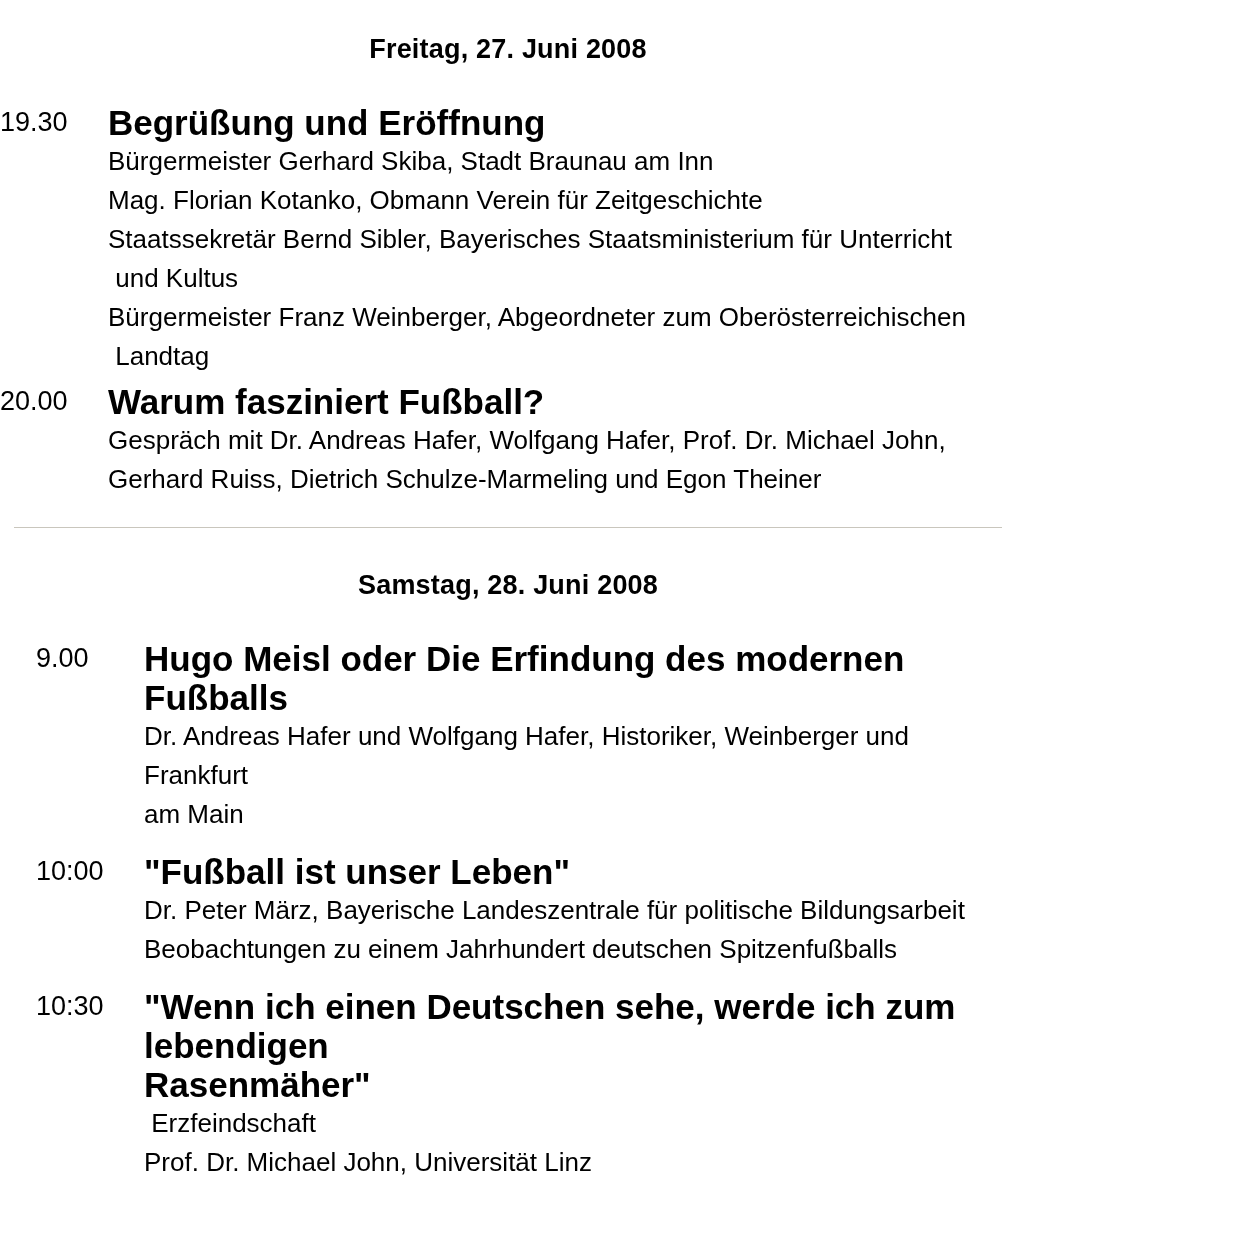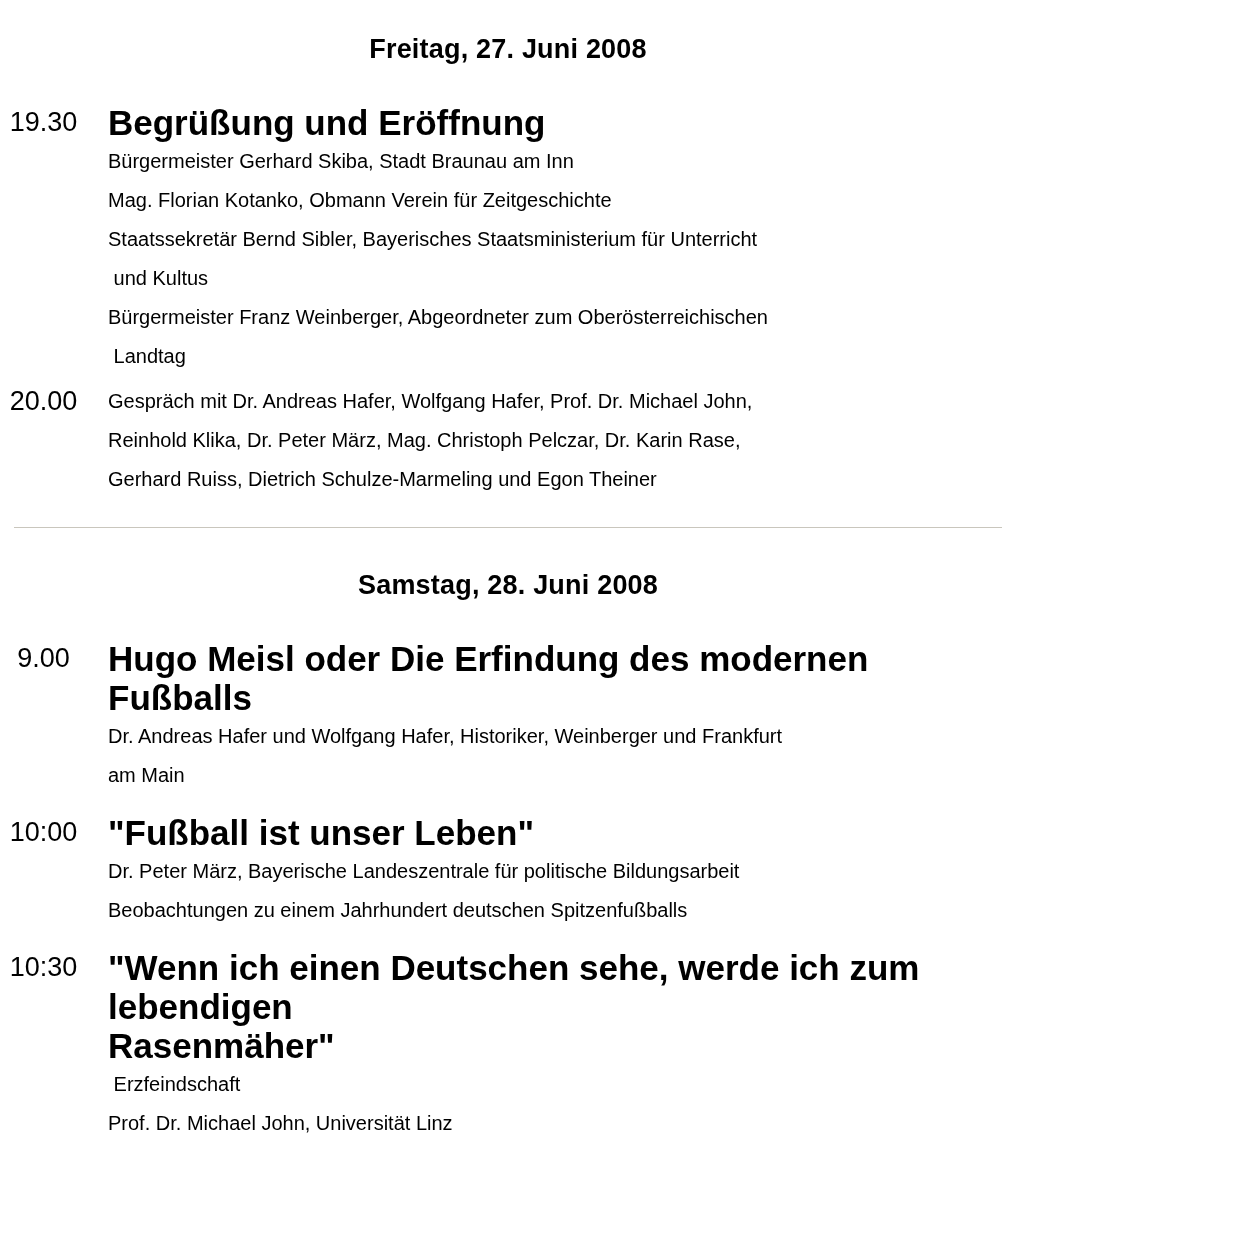--- a/index.html
+++ b/index.html
@@ -35,51 +35,52 @@
     margin-top: 38px;
   }
   .entry {
     display: flex;
     align-items: flex-start;
     margin-bottom: 6px;
   }
   .entry-time {
     width: 108px;
     min-width: 108px;
-    text-align: center;
+    text-align: left;
     padding-right: 21px;
     box-sizing: border-box;
     font-size: 27px;
     line-height: 39px;
     white-space: nowrap;
   }
   .entry-body {
     flex: 1;
     padding-right: 16px;
   }
   .entry-title {
     font-weight: bold;
     font-size: 35px;
     line-height: 39px;
   }
   .entry-line {
-    font-size: 20px;
+    font-size: 26px;
     line-height: 39px;
     white-space: pre-wrap;
   }
   .divider {
     border: 0;
     border-top: 1px solid #c9c6bd;
     margin: 28px 14px 0 14px;
   }
   .day-2 {
     padding-bottom: 40px;
   }
   .day-2 .entries .entry {
     margin-bottom: 18px;
+    margin-left: 36px;
   }
 </style>
 </head>
 <body>
 
 <div class="page">
 
   <section class="day day-1">
     <div class="day-heading">Freitag, 27. Juni 2008</div>
     <div class="entries">
@@ -93,22 +94,22 @@
           <div class="entry-line">Staatssekretär Bernd Sibler, Bayerisches Staatsministerium für Unterricht</div>
           <div class="entry-line"> und Kultus</div>
           <div class="entry-line">Bürgermeister Franz Weinberger, Abgeordneter zum Oberösterreichischen</div>
           <div class="entry-line"> Landtag</div>
         </div>
       </div>
 
       <div class="entry">
         <div class="entry-time">20.00</div>
         <div class="entry-body">
+          <div class="entry-title">Warum fasziniert Fußball?</div>
           <div class="entry-line">Gespräch mit Dr. Andreas Hafer, Wolfgang Hafer, Prof. Dr. Michael John,</div>
-          <div class="entry-line">Reinhold Klika, Dr. Peter März, Mag. Christoph Pelczar, Dr. Karin Rase,</div>
           <div class="entry-line">Gerhard Ruiss, Dietrich Schulze-Marmeling und Egon Theiner</div>
         </div>
       </div>
 
     </div>
   </section>
 
   <hr class="divider">
 
   <section class="day day-2">

